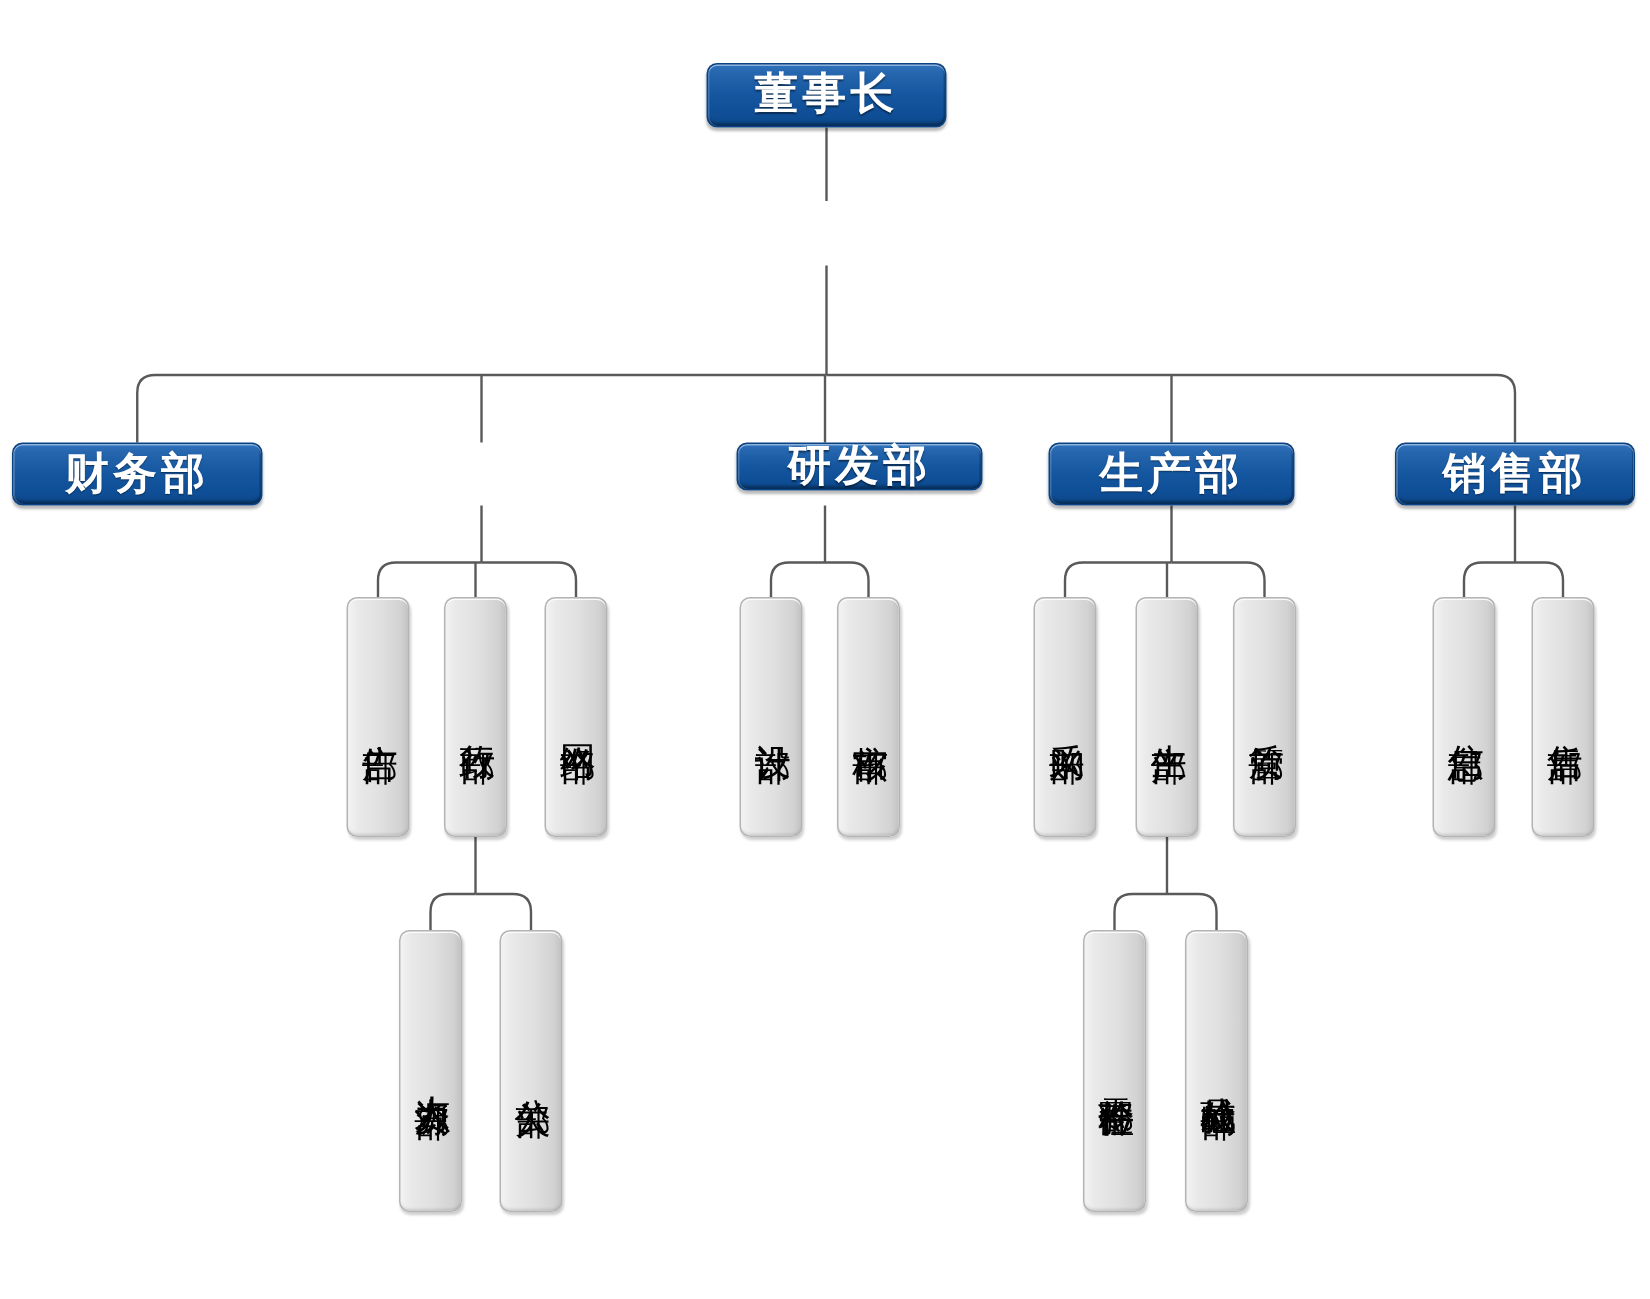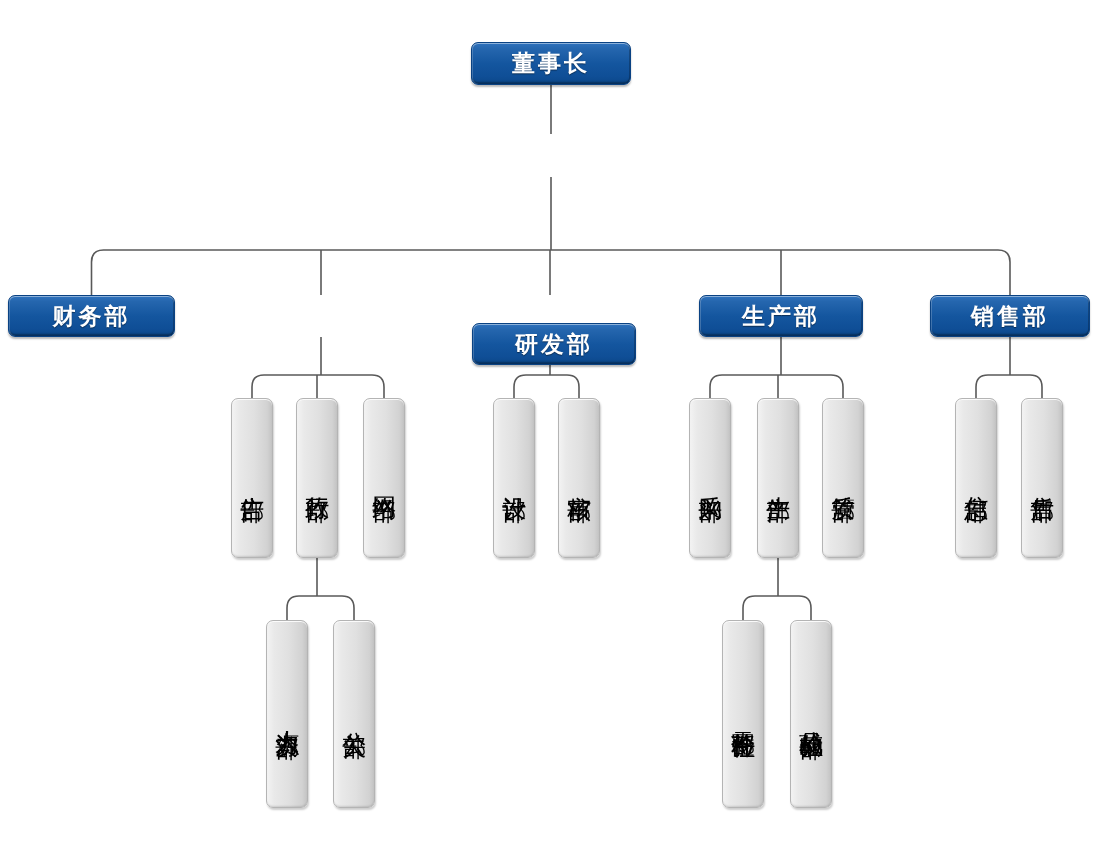--- a/index.html
+++ b/index.html
@@ -44,21 +44,21 @@
     border: 1px solid #0a4283;
     box-shadow:
        inset 0 1px 0 rgba(255,255,255,0.45),
        inset 1px 0 0 rgba(255,255,255,0.20),
        inset -1px 0 0 rgba(0,0,0,0.22),
        inset 0 -3px 2px -1px rgba(0,0,0,0.35),
        0 2px 2px rgba(0,0,0,0.28);
     color: #ffffff;
   }
   .node.blue .label {
-    font-size: 23px;
+    font-size: 29px;
     font-weight: bold;
     letter-spacing: 3px;
     line-height: 1;
     text-shadow: 0 1px 1px rgba(0,0,0,0.45);
     white-space: nowrap;
   }
   
   .node.gray {
     background: linear-gradient(to right,
                 #f3f3f3 0%,
@@ -114,21 +114,21 @@
       <path d="M778 558 L778 596" fill="none" stroke="#595959" stroke-width="1.6" stroke-linecap="butt"></path>
       <path d="M778 596 L755 596 Q743 596 743 608 L743 620" fill="none" stroke="#595959" stroke-width="1.6" stroke-linecap="butt"></path>
       <path d="M778 596 L799 596 Q811 596 811 608 L811 620" fill="none" stroke="#595959" stroke-width="1.6" stroke-linecap="butt"></path>
     </svg>
 <div class="node blue" style="left: 471px; top: 42px; width: 160px; height: 43px;">
       <span class="label">董事长</span>
     </div>
     <div class="node blue" style="left: 8px; top: 295px; width: 167px; height: 42px;">
       <span class="label">财务部</span>
     </div>
-    <div class="node blue" style="left: 472px; top: 295px; width: 164px; height: 42px; margin-top: 28px;">
+    <div class="node blue" style="left: 491px; top: 295px; width: 164px; height: 32px;">
       <span class="label">研发部</span>
     </div>
     <div class="node blue" style="left: 699px; top: 295px; width: 164px; height: 42px;">
       <span class="label">生产部</span>
     </div>
     <div class="node blue" style="left: 930px; top: 295px; width: 160px; height: 42px;">
       <span class="label">销售部</span>
     </div>
     <div class="node gray" style="left: 231px; top: 398px; width: 42px; height: 160px;">
       <span class="label">广告部</span>

